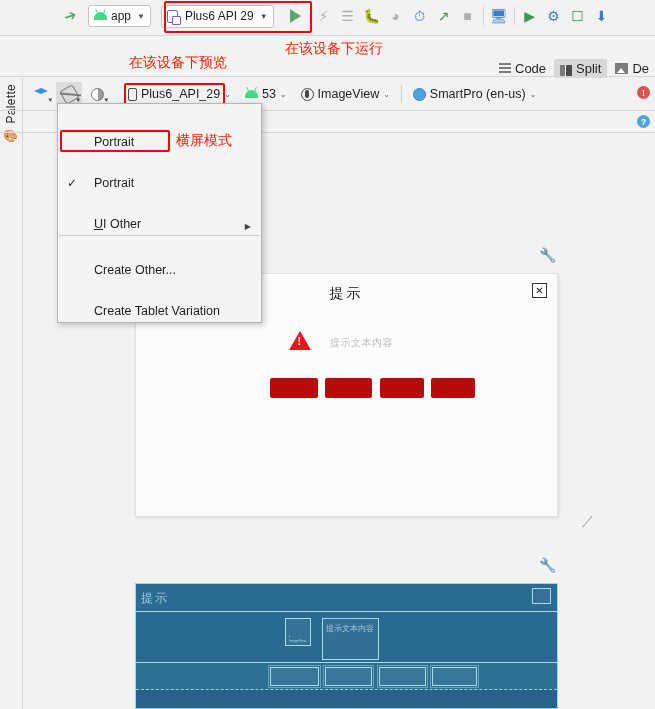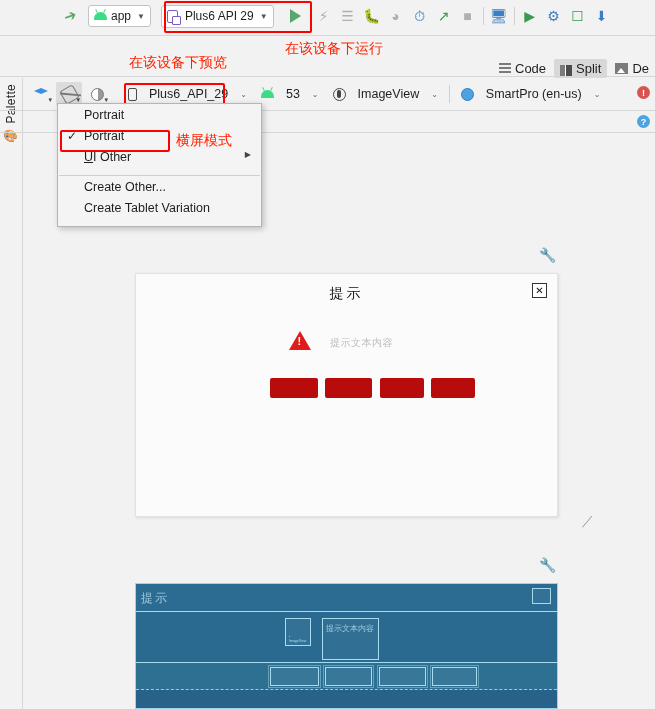--- a/index.html
+++ b/index.html
@@ -103,21 +103,21 @@
   .mini-caret { position: absolute; right: 2px; bottom: 2px; font-size: 7px; color: #444; }
   .layers-ic { width: 14px; height: 12px; position: relative; }
   .layers-ic i { position: absolute; left: 0; width: 14px; height: 6px; background: #3b8fe0;
      transform: skewX(0deg); clip-path: polygon(50% 0,100% 50%,50% 100%,0 50%); }
   .rot-ic { width: 15px; height: 15px; border: 1.6px solid #777; border-radius: 3px;
      transform: rotate(-30deg); position: relative; }
   .rot-ic::after { content:''; position:absolute; left:-3px; top:6px; width:21px; height:1.6px; background:#777; transform: rotate(35deg);}
   .theme-ic { width: 13px; height: 13px; border-radius: 50%; border: 1.5px solid #777;
      background: linear-gradient(to right,#fff 0 50%, #999 50% 100%); }
   .drop-link {
-    display: flex; align-items: center; gap: 12px; padding: 0 6px; height: 22px;
+    display: flex; align-items: center; gap: 4px; padding: 0 6px; height: 22px;
     font-size: 12.5px; color: #1f1f1f; white-space: nowrap;
   }
   .drop-link .caret { font-size: 8px; color: #666; }
   .phone-ic { width: 9px; height: 13px; border: 1.5px solid #4a4a4a; border-radius: 2px; }
   .globe-ic { width: 13px; height: 13px; border-radius: 50%; border: 1.5px solid #2f7fc4;
      background: #4da3e0; position: relative; }
   .circ-ic { width: 13px; height: 13px; border-radius: 50%; border: 1.6px solid #444;
      position: relative; display:inline-block; }
   .circ-ic::after{content:'';position:absolute;left:3px;top:1.2px;width:4px;height:8px;background:#444;border-radius:2px;}
   .and-small { width: 13px; height: 8px; background: #3ddc84; border-radius: 7px 7px 0 0; position: relative; }
@@ -126,23 +126,24 @@
   .and-small::after{right:2px;transform:rotate(25deg);}
 
   
   .menu {
     position: absolute; left: 57px; top: 103px; width: 205px;
     background: #f4f4f4; border: 1px solid #b5b5b5;
     box-shadow: 2px 2px 6px rgba(0,0,0,0.22);
     padding: 4px 0; z-index: 50;
   }
   .menu-item {
-    height: 21px; display: flex; align-items: flex-start;
-    padding-left: 26px; font-size: 12.5px; color: #1f1f1f; position: relative;
+    height: 21px; display: flex; align-items: flex-end;
+    padding-left: 36px; font-size: 12.5px; color: #1f1f1f; position: relative;
     white-space: nowrap;
+    margin-top: 20px;
   }
   .menu-item .check { position: absolute; left: 9px; font-size: 12px; color: #1f1f1f; }
   .menu-item .submenu-arrow {
     position: absolute; right: 10px; font-size: 8px; color: #444;
   }
   .menu-sep { height: 1px; background: #cfcfcf; margin: 4px 1px; }
   .mnemonic { text-decoration: underline; }
 
   
   .canvas {

